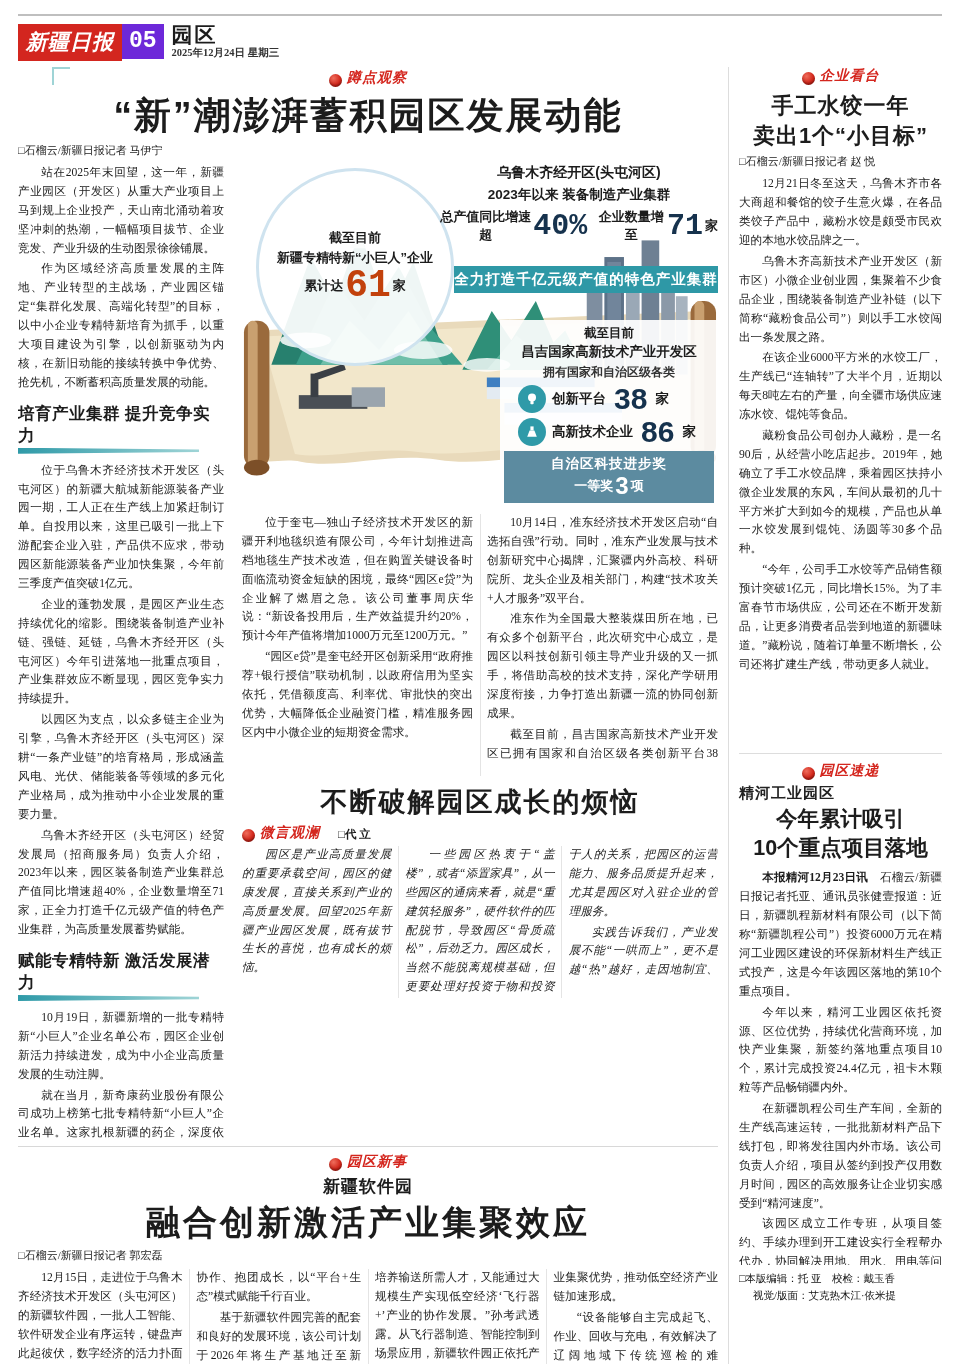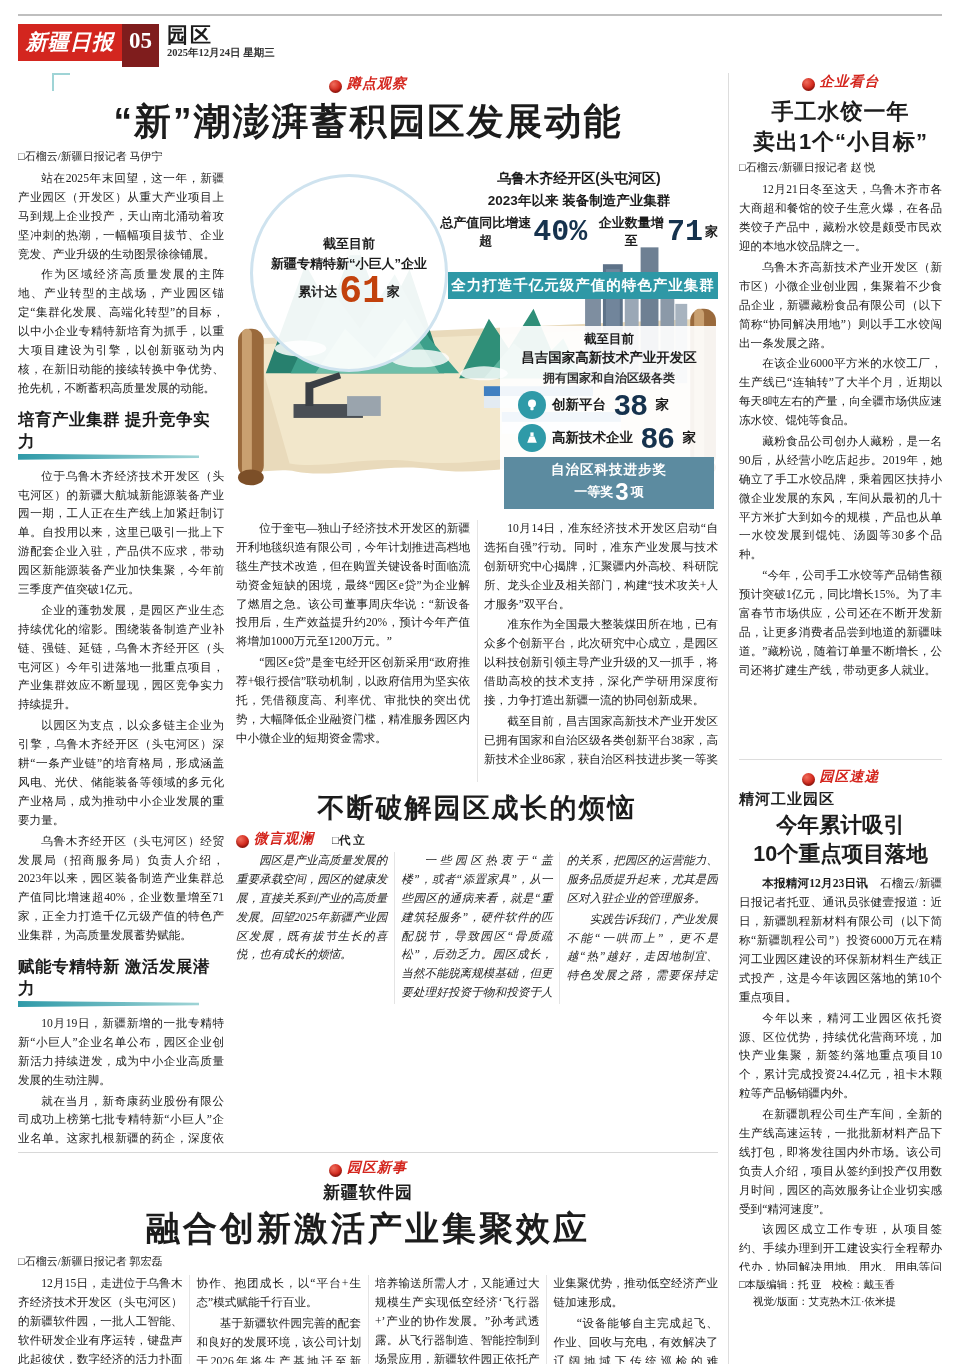--- a/index.html
+++ b/index.html
@@ -2,21 +2,21 @@
 <html><head>
 <meta charset="utf-8">
 <style>
   html,body{margin:0;padding:0;background:#e9e9e9;}
   .page{width:960px;height:1364px;background:#fff;margin:0 auto;position:relative;overflow:hidden;
         font-family:"Liberation Serif","DejaVu Serif",serif;color:#1c1c1c;}
   
   .masthead{margin:14px 18px 0;border-top:2px solid #bfbfbf;padding-top:8px;display:flex;align-items:flex-start;gap:0;}
   .mh-red{background:#d3261f;color:#fff;font-size:21px;font-weight:bold;font-style:italic;
           padding:4px 8px 5px;letter-spacing:1px;font-family:"DejaVu Serif",serif;transform-origin:left;}
-  .mh-num{background:#7f1d1d;color:#fff;font-size:23px;font-weight:bold;padding:4px 7px 13px;font-family:Liberation Serif, serif;}
+  .mh-num{background:#6d28d9;color:#fff;font-size:23px;font-weight:bold;padding:4px 7px 5px;font-family:Liberation Mono, monospace;}
   .mh-right{margin-left:8px;line-height:1;}
   .mh-section{font-size:21px;font-weight:900;font-family:"Liberation Sans",sans-serif;letter-spacing:2px;}
   .mh-date{font-size:10.5px;color:#333;margin-top:3px;font-weight:bold;}
   
   .content{display:flex;padding:6px 18px 0;gap:10px;}
   .main-col{width:700px;flex:none;position:relative;}
   .side-col{flex:1;border-left:1px solid #ddd;padding-left:10px;min-width:0;}
   
   .col-label{display:flex;align-items:flex-end;justify-content:center;gap:5px;
              color:#d4261e;font-weight:bold;font-style:italic;font-size:14px;letter-spacing:1px;
@@ -24,21 +24,21 @@
   .pom{width:13px;height:13px;border-radius:50%;flex:none;display:inline-block;
        background:radial-gradient(circle at 35% 32%,#ef6d5c 0%,#d2281c 55%,#8f0e06 100%);
        box-shadow:inset 0 -2px 2px rgba(0,0,0,.25);}
   
   .a1-head{text-align:center;position:relative;padding-top:2px;}
   .corner{position:absolute;width:16px;height:16px;border:0 solid #9fd4d6;}
   .corner-tl{left:34px;top:0;border-left-width:2px;border-top-width:2px;}
   .a1-title{font-size:37px;font-weight:900;letter-spacing:2px;margin:4px 0 2px;
             font-family:"Liberation Sans",sans-serif;}
   .byline{font-size:11px;color:#222;text-align:left;margin:2px 0 6px;}
-  .a1-body{display:flex;gap:12px;}
+  .a1-body{display:flex;gap:18px;}
   .a1-left{width:206px;flex:none;height:974px;overflow:hidden;}
   .bodytext p{font-size:11.6px;line-height:1.63;text-align:justify;margin:0 0 2px;text-indent:2em;}
   .sec-head{font-size:16.5px;font-weight:900;font-family:"Liberation Sans",sans-serif;
             margin:10px 0 8px;letter-spacing:.5px;position:relative;padding-bottom:7px;}
   .sec-head::after{content:"";position:absolute;left:0;bottom:0;width:88%;height:6px;
             background:linear-gradient(90deg,#2f9aa8,#9fd4d6);
             clip-path:polygon(0 0,100% 30%,100% 70%,0 100%);}
   .a1-right{flex:1;display:flex;flex-direction:column;min-width:0;}
   
   .infographic{position:relative;height:346px;margin-bottom:4px;overflow:hidden;}
@@ -312,21 +312,21 @@
           <span class="pom"></span>
           <span>企业看台</span>
         </div>
         <div class="a2-title">
           <div>手工水饺一年</div>
           <div>卖出1个“小目标”</div>
         </div>
         <div class="byline">□石榴云/新疆日报记者 赵 悦</div>
         <div class="a2-body bodytext">
           <p>12月21日冬至这天，乌鲁木齐市各大商超和餐馆的饺子生意火爆，在各品类饺子产品中，藏粉水饺是颇受市民欢迎的本地水饺品牌之一。</p>
-          <p>乌鲁木齐高新技术产业开发区（新市区）小微企业创业园，集聚着不少食品企业，新疆藏粉食品有限公司（以下简称“协同解决用地”）则以手工水饺闯出一条发展之路。</p>
+          <p>乌鲁木齐高新技术产业开发区（新市区）小微企业创业园，集聚着不少食品企业，围绕装备制造产业补链（以下简称“藏粉食品公司”）则以手工水饺闯出一条发展之路。</p>
           <p>在该企业6000平方米的水饺工厂，生产线已“连轴转”了大半个月，近期以每天8吨左右的产量，向全疆市场供应速冻水饺、馄饨等食品。</p>
           <p>藏粉食品公司创办人藏粉，是一名90后，从经营小吃店起步。2019年，她确立了手工水饺品牌，乘着园区扶持小微企业发展的东风，车间从最初的几十平方米扩大到如今的规模，产品也从单一水饺发展到馄饨、汤圆等30多个品种。</p>
           <p>“今年，公司手工水饺等产品销售额预计突破1亿元，同比增长15%。为了丰富春节市场供应，公司还在不断开发新品，让更多消费者品尝到地道的新疆味道。”藏粉说，随着订单量不断增长，公司还将扩建生产线，带动更多人就业。</p>
         </div>
       </div>
 
       <div class="side-divider"></div>
 
       <div>
         <div class="col-label">

